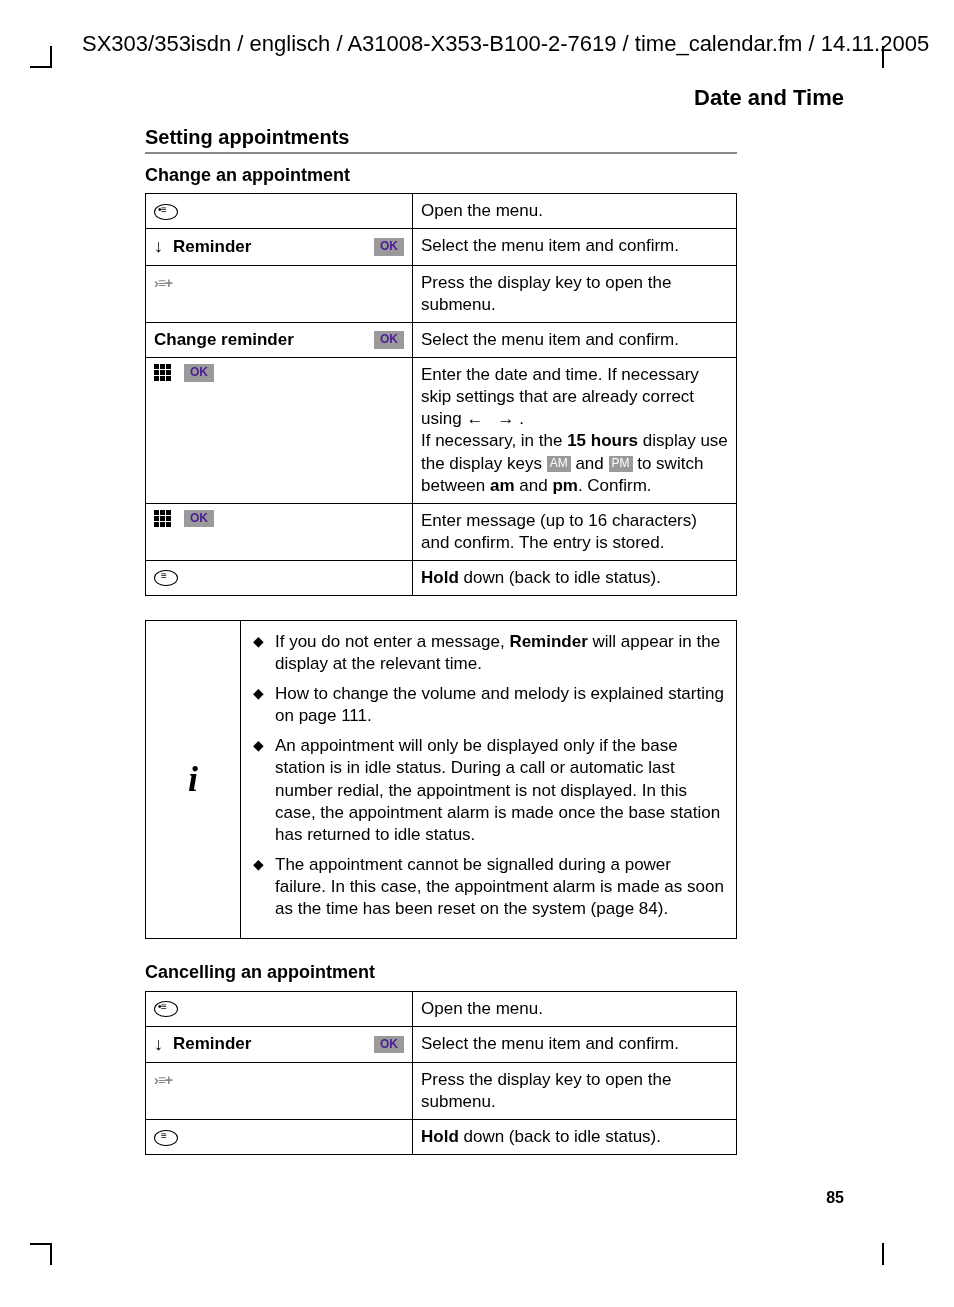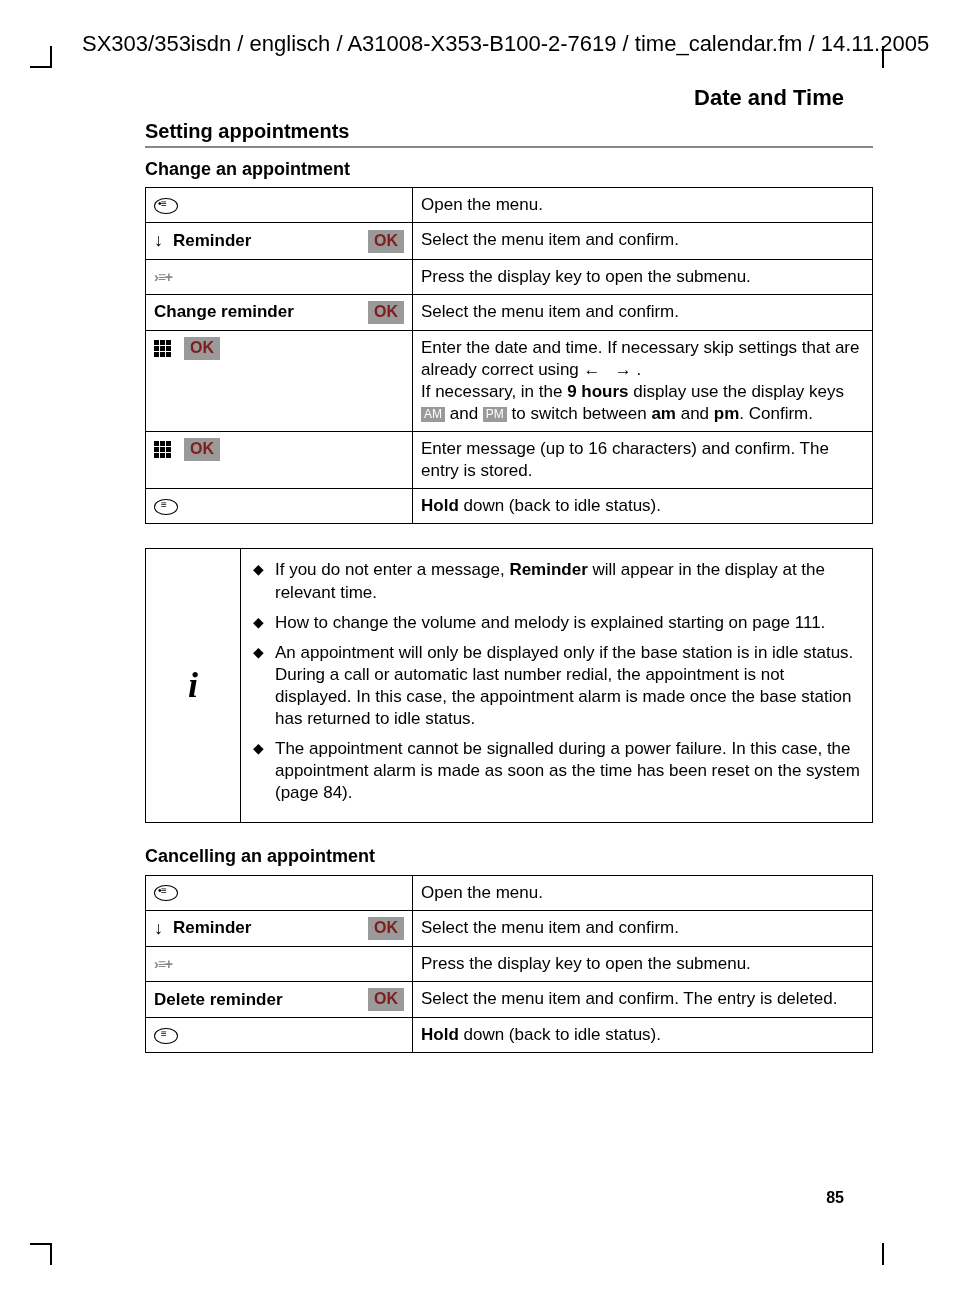--- a/index.html
+++ b/index.html
@@ -36,23 +36,23 @@
   }
   .page-title {
     position: absolute;
     top: 84px;
     right: 110px;
     font-weight: bold;
     font-size: 22px;
   }
   .content {
     position: absolute;
-    top: 118px;
+    top: 124px;
     left: 145px;
-    width: 728px;
+    width: 592px;
   }
   h2.section {
     font-size: 20px;
     margin: 0 0 4px 0;
     padding-bottom: 2px;
     border-bottom: 2px solid #888;
   }
   p.intro {
     margin: 8px 0 12px 0;
   }
@@ -80,23 +80,23 @@
     gap: 10px;
   }
   .menu-label {
     font-weight: bold;
     flex: 1;
     font-family: Arial, sans-serif;
   }
   .ok-badge {
     display: inline-block;
     background: #9a9a9a;
-    color: #7f1d1d;
-    font-weight: bold;
-    font-size: 16px;
+    color: #4c1d95;
+    font-weight: bold;
+    font-size: 12px;
     padding: 1px 6px;
   }
   .small-badge {
     display: inline-block;
     background: #9a9a9a;
     color: #fff;
     font-size: 12px;
     padding: 0 3px;
     vertical-align: middle;
   }
@@ -251,21 +251,21 @@
                 <span></span>
                 <span></span>
               </span>
           <span class="ok-badge">OK</span>
         </div>
       </td>
       <td>
         <span>Enter the date and time. If necessary skip settings that are already correct using </span>
         <span>←</span>&nbsp;&nbsp;
         <span>→</span> .<br>
-        <span>If necessary, in the </span><b>9 hours</b><span> display use the display keys </span><span class="small-badge">AM</span><span> and </span><span class="small-badge">PM</span><span> to switch between </span><b>am</b><span> and </span><b>pm</b><span>. Confirm.</span>
+        <span>If necessary, in the </span><b>15 hours</b><span> display use the display keys </span><span class="small-badge">AM</span><span> and </span><span class="small-badge">PM</span><span> to switch between </span><b>am</b><span> and </span><b>pm</b><span>. Confirm.</span>
       </td>
     </tr>
     <tr>
       <td class="left">
         <div class="icon-cell">
           <span class="keypad-icon">
                 <span></span>
                 <span></span>
                 <span></span>
                 <span></span>
@@ -319,29 +319,20 @@
           <span class="ok-badge">OK</span>
         </div>
       </td>
       <td>Select the menu item and confirm.</td>
     </tr>
     <tr>
       <td class="left"><span class="submenu-icon">›≡+</span></td>
       <td>Press the display key to open the submenu.</td>
     </tr>
     <tr>
-      <td class="left">
-        <div class="icon-cell">
-          <span class="menu-label">Delete reminder</span>
-          <span class="ok-badge">OK</span>
-        </div>
-      </td>
-      <td>Select the menu item and confirm. The entry is deleted.</td>
-    </tr>
-    <tr>
       <td class="left"><span class="oval-icon"></span></td>
       <td><b>Hold</b><span> down (back to idle status).</span></td>
     </tr>
   </tbody>
     </table>
 </div>
 
 <div class="page-number">85</div>
 
 </body></html>

